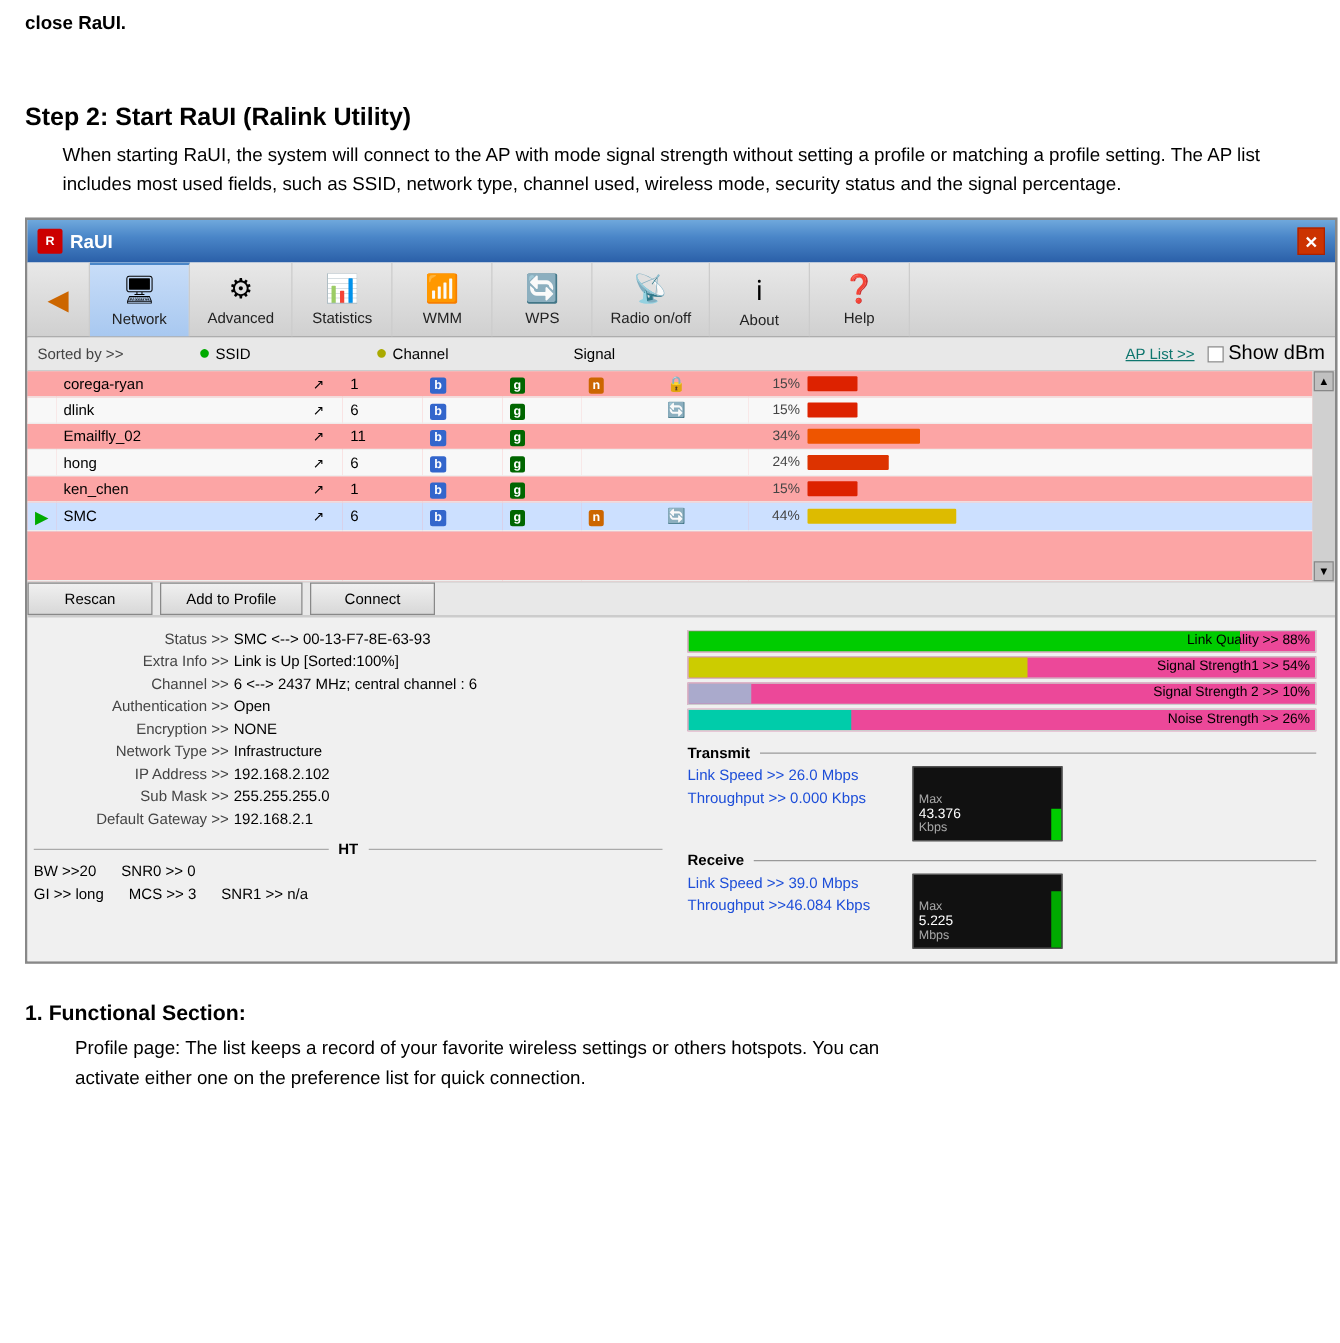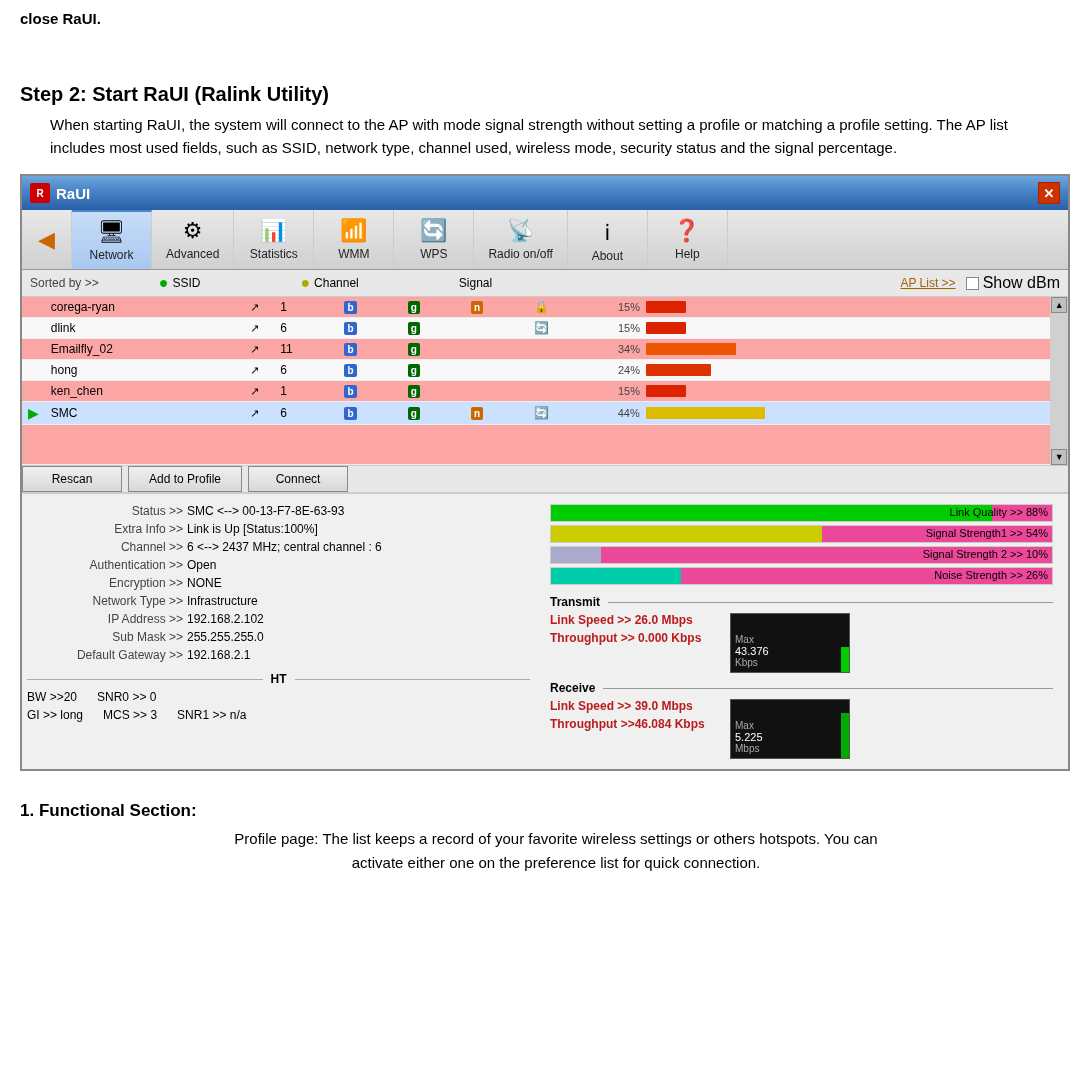--- a/index.html
+++ b/index.html
@@ -126,21 +126,21 @@
       gap: 10px;
     }
     .ap-list-header .sorted-by { color: #444; }
     .col-header {
       display: flex;
       align-items: center;
       gap: 4px;
     }
     .green-dot { color: #00aa00; font-size: 16px; }
     .yellow-dot { color: #aaaa00; font-size: 16px; }
-    .ap-list-link { color: #a16207; font-size: 12px; text-decoration: underline; cursor: pointer; margin-left: auto; }
+    .ap-list-link { color: #0f766e; font-size: 12px; text-decoration: underline; cursor: pointer; margin-left: auto; }
     .show-dbm { display: flex; align-items: center; gap: 4px; font-size: 16px; }
 
     .ap-table {
       width: 100%;
       border-collapse: collapse;
       font-size: 12px;
       background: #fca5a5;
     }
     .ap-table td {
       padding: 3px 6px;
@@ -244,21 +244,21 @@
       flex: 1;
       height: 1px;
       background: #999;
     }
     .tx-row {
       display: flex;
       align-items: center;
       margin-bottom: 4px;
       font-size: 12px;
     }
-    .tx-label { width: 170px; color: #b91c1c; font-weight: bold; }
+    .tx-label { width: 170px; color: #1d4ed8; }
     .tx-graph {
       display: flex;
       align-items: flex-end;
       width: 120px;
       height: 60px;
       background: #111;
       border: 1px solid #555;
       margin-left: 10px;
       position: relative;
     }
@@ -300,21 +300,20 @@
     }
     .functional-heading {
       font-size: 17px;
       font-weight: bold;
       margin-bottom: 6px;
     }
     .functional-desc {
       margin-left: 40px;
       font-size: 15px;
       line-height: 1.6;
-      text-align: center;
     }
     .play-arrow { color: #00aa00; font-size:14px; }
     .checkbox-unchecked { width:13px; height:13px; border:1px solid #888; background:white; display:inline-block; }
   </style>
 </head>
 <body>
 
 
 
 
@@ -519,21 +518,21 @@
 
   <div class="status-section">
 
     <div class="status-left">
       <div class="status-row">
         <span class="status-label">Status &gt;&gt;</span>
         <span class="status-value">SMC &lt;--&gt; 00-13-F7-8E-63-93</span>
       </div>
       <div class="status-row">
         <span class="status-label">Extra Info &gt;&gt;</span>
-        <span class="status-value">Link is Up [Status:100%]</span>
+        <span class="status-value">Link is Up [Sorted:100%]</span>
       </div>
       <div class="status-row">
         <span class="status-label">Channel &gt;&gt;</span>
         <span class="status-value">6 &lt;--&gt; 2437 MHz; central channel : 6</span>
       </div>
       <div class="status-row">
         <span class="status-label">Authentication &gt;&gt;</span>
         <span class="status-value">Open</span>
       </div>
       <div class="status-row">

